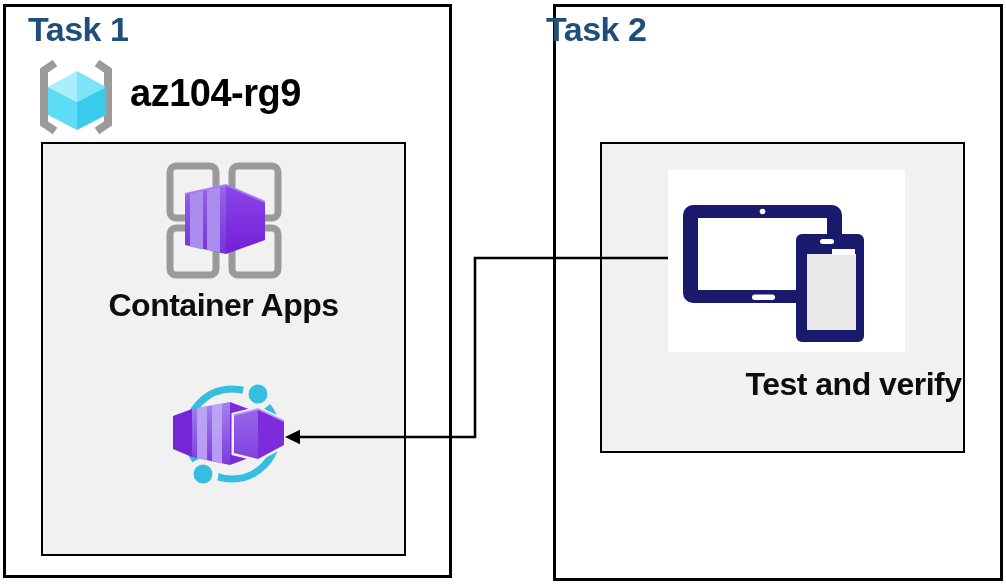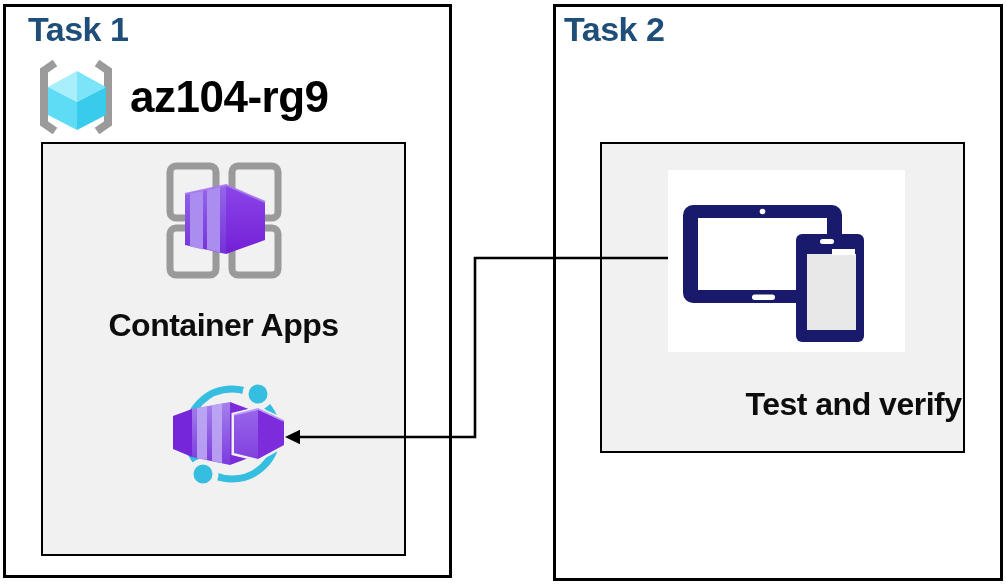--- a/index.html
+++ b/index.html
@@ -8,23 +8,23 @@
     font-family:"Liberation Sans",sans-serif;overflow:hidden;text-decoration:underline;
   }
   .task-box{position:absolute;border:3px solid #000;background:#fff;box-sizing:border-box;}
   #task1-box{left:3px;top:4px;width:449px;height:574px;}
   #task2-box{left:553px;top:4px;width:450px;height:577px;}
   .inner-box{position:absolute;background:#F1F1F1;border:2px solid #000;box-sizing:border-box;}
   #inner1{left:41px;top:142px;width:365px;height:414px;}
   #inner2{left:600px;top:142px;width:365px;height:311px;}
   .task-title{position:absolute;font-size:34px;font-weight:bold;color:#1F4E79;letter-spacing:-0.5px;white-space:nowrap;}
   #task1-title{left:28px;top:10px;}
-  #task2-title{left:564px;top:10px;}
-  .rg-name{position:absolute;left:130px;top:72px;font-size:44px;font-weight:bold;color:#000;letter-spacing:-0.5px;}
-  .diagram-label{position:absolute;font-size:32px;font-weight:bold;color:#0d0d0d;text-align:center;letter-spacing:-0.5px;line-height:1.2;margin-top:20px;}
+  #task2-title{left:546px;top:10px;}
+  .rg-name{position:absolute;left:130px;top:72px;font-size:38px;font-weight:bold;color:#000;letter-spacing:-0.5px;}
+  .diagram-label{position:absolute;font-size:32px;font-weight:bold;color:#0d0d0d;text-align:center;letter-spacing:-0.5px;line-height:1.2;}
   #env-label{left:41px;top:286px;width:365px;}
   #app-label{left:41px;top:494px;width:365px;}
   #test-label{left:600px;top:365px;width:419px;padding-left:44px;}
   .icon-abs{position:absolute;}
   #rg-icon{left:34px;top:58px;}
   #env-icon{left:163px;top:161px;}
   #app-icon{left:170px;top:378px;}
   #device-plate{left:668px;top:170px;width:237px;height:182px;background:#ffffff;}
   #connector-svg{position:absolute;left:0;top:0;pointer-events:none;z-index:9;}
 </style>

